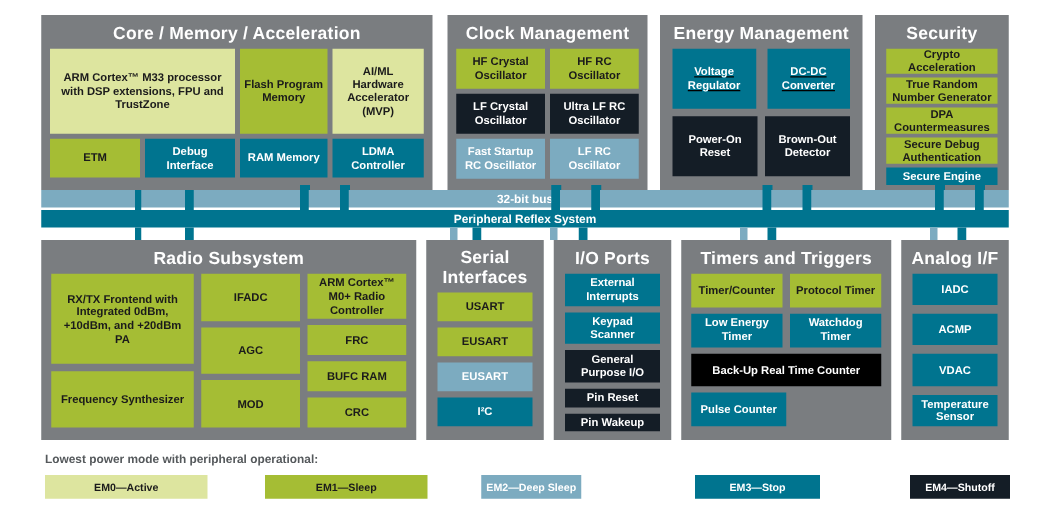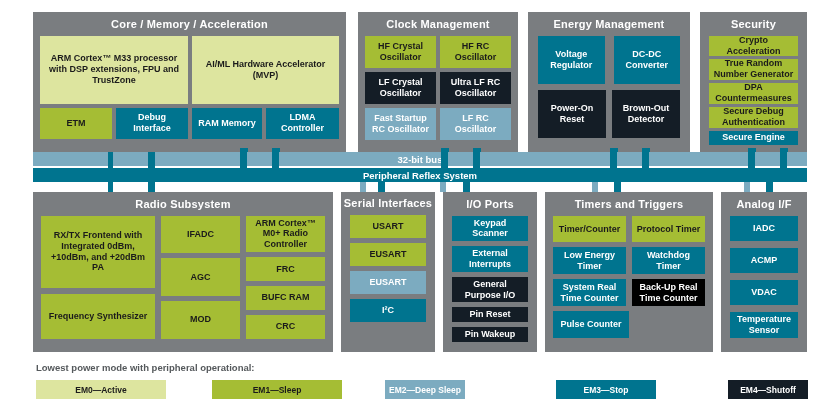--- a/index.html
+++ b/index.html
@@ -15,21 +15,21 @@
   
   .group{
     position:absolute;
     background:#7a7d80;
     box-sizing:border-box;
     padding:0;
   }
   .group-title{
     color:#ffffff;
     font-weight:bold;
-    font-size:11px;
+    font-size:14px;
     text-align:center;
     line-height:1.15;
     padding-top:6px;
     padding-bottom:5px;
     letter-spacing:.2px;
   }
   .group-body{
     display:flex;
     gap:4px;
     padding:0 7px 7px 7px;
@@ -86,20 +86,21 @@
 </head>
 <body>
 
 <div class="canvas">
 
   <div class="group" style="left:33px;top:12px;width:313px;height:140px;">
     <div class="group-title">Core / Memory / Acceleration</div>
     <div class="group-body" style="height:111px;flex-direction:column;gap:4px;padding:0 7px 7px 7px;">
       <div style="display:flex;gap:4px;height:68px;">
         <div class="blk em0" style="flex:0 0 148px;">ARM Cortex™ M33 processor with DSP extensions, FPU and TrustZone</div>
+        <div class="blk em1" style="flex:0 0 70px;">Flash Program Memory</div>
         <div class="blk em0" style="flex:1;">AI/ML Hardware Accelerator (MVP)</div>
       </div>
       <div style="display:flex;gap:4px;height:31px;">
         <div class="blk em1" style="flex:0 0 72px;">ETM</div>
         <div class="blk em3" style="flex:0 0 72px;">Debug Interface</div>
         <div class="blk em3" style="flex:0 0 70px;">RAM Memory</div>
         <div class="blk em3" style="flex:1;">LDMA Controller</div>
       </div>
     </div>
   </div>
@@ -118,21 +119,21 @@
       <div style="display:flex;gap:4px;flex:1;">
         <div class="blk em2" style="flex:1;">Fast Startup RC Oscillator</div>
         <div class="blk em2" style="flex:1;">LF RC Oscillator</div>
       </div>
     </div>
   </div>
 
   <div class="group" style="left:528px;top:12px;width:162px;height:140px;">
     <div class="group-title">Energy Management</div>
     <div class="group-body" style="height:111px;flex-direction:column;gap:6px;padding:0 10px 9px 10px;">
-      <div style="display:flex;gap:9px;flex:1;">
+      <div style="display:flex;gap:9px;flex:1;text-decoration:underline;">
         <div class="blk em3" style="flex:1;">Voltage Regulator</div>
         <div class="blk em3" style="flex:1;">DC-DC Converter</div>
       </div>
       <div style="display:flex;gap:6px;flex:1;">
         <div class="blk em4" style="flex:1;">Power-On Reset</div>
         <div class="blk em4" style="flex:1;">Brown-Out Detector</div>
       </div>
     </div>
   </div>
 
@@ -213,41 +214,40 @@
       <div class="blk em1" style="flex:1;">USART</div>
       <div class="blk em1" style="flex:1;">EUSART</div>
       <div class="blk em2" style="flex:1;">EUSART</div>
       <div class="blk em3" style="flex:1;">I²C</div>
     </div>
   </div>
 
   <div class="group" style="left:443px;top:192px;width:94px;height:160px;">
     <div class="group-title">I/O Ports</div>
     <div class="group-body" style="height:131px;flex-direction:column;gap:5px;padding:0 9px 8px 9px;">
+      <div class="blk em3" style="flex:1;">External Interrupts</div>
       <div class="blk em3" style="flex:1;">Keypad Scanner</div>
-      <div class="blk em3" style="flex:1;">External Interrupts</div>
       <div class="blk em4" style="flex:1;">General Purpose I/O</div>
       <div class="blk em4" style="flex:1;">Pin Reset</div>
       <div class="blk em4" style="flex:1;">Pin Wakeup</div>
     </div>
   </div>
 
   <div class="group" style="left:545px;top:192px;width:168px;height:160px;">
     <div class="group-title">Timers and Triggers</div>
     <div class="group-body" style="height:131px;flex-direction:column;gap:5px;padding:0 8px 9px 8px;">
       <div style="display:flex;gap:6px;flex:1;">
         <div class="blk em1" style="flex:1;">Timer/Counter</div>
         <div class="blk em1" style="flex:1;">Protocol Timer</div>
       </div>
       <div style="display:flex;gap:6px;flex:1;">
         <div class="blk em3" style="flex:1;">Low Energy Timer</div>
         <div class="blk em3" style="flex:1;">Watchdog Timer</div>
       </div>
       <div style="display:flex;gap:6px;flex:1;">
-        <div class="blk em3" style="flex:1;">System Real Time Counter</div>
         <div class="blk em4b" style="flex:1;">Back-Up Real Time Counter</div>
       </div>
       <div style="display:flex;gap:6px;flex:1;">
         <div class="blk em3" style="flex:1;">Pulse Counter</div>
         <div style="flex:1;"></div>
       </div>
     </div>
   </div>
 
   <div class="group" style="left:721px;top:192px;width:86px;height:160px;">

